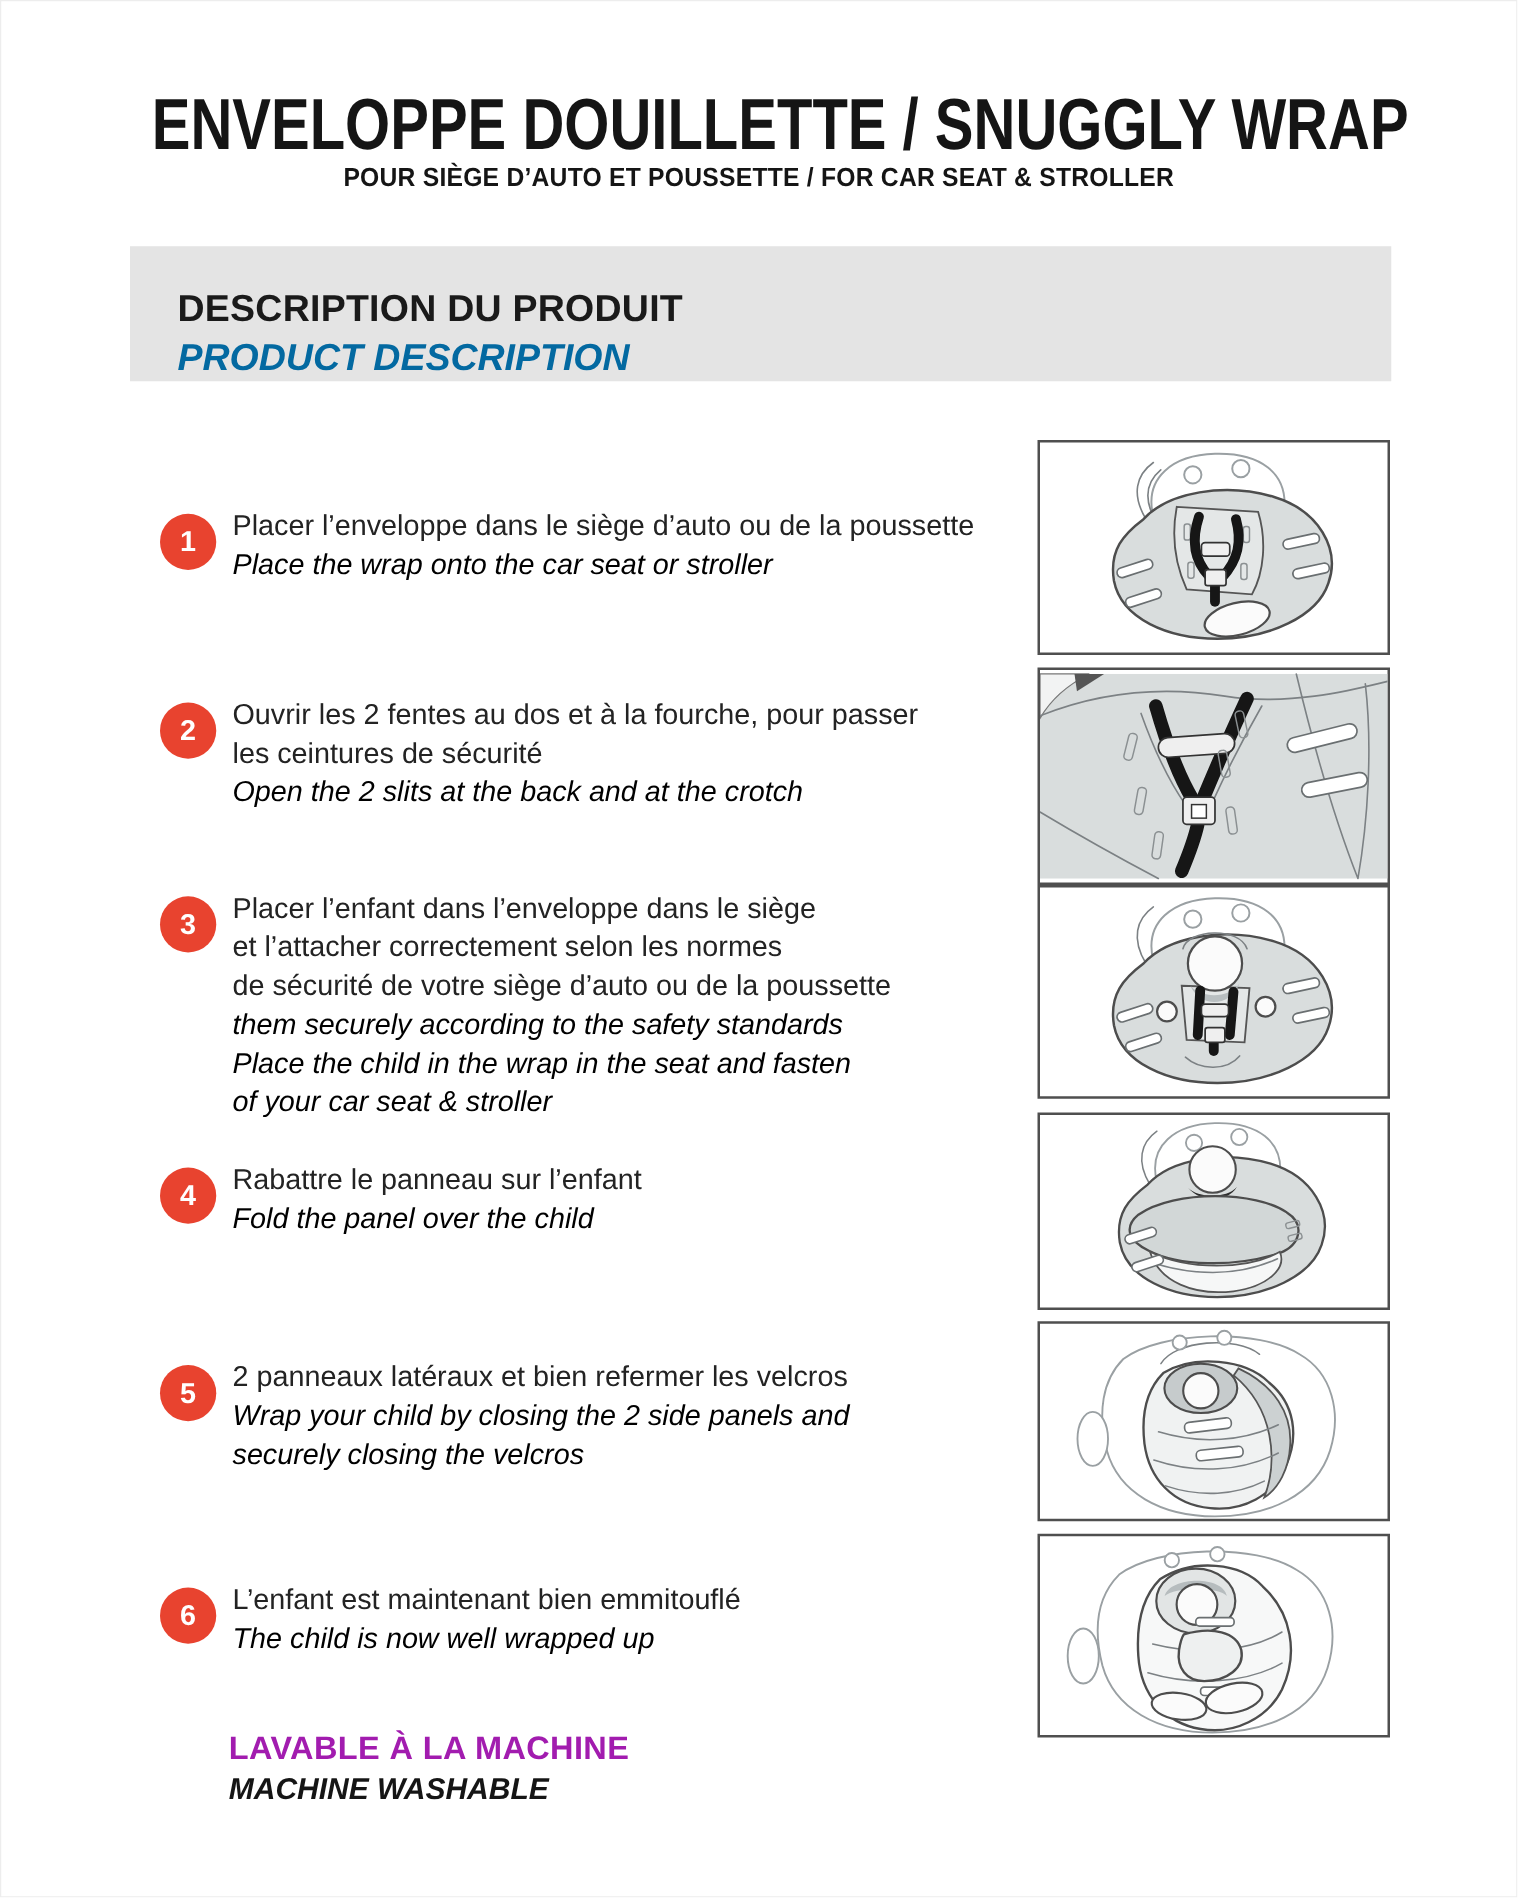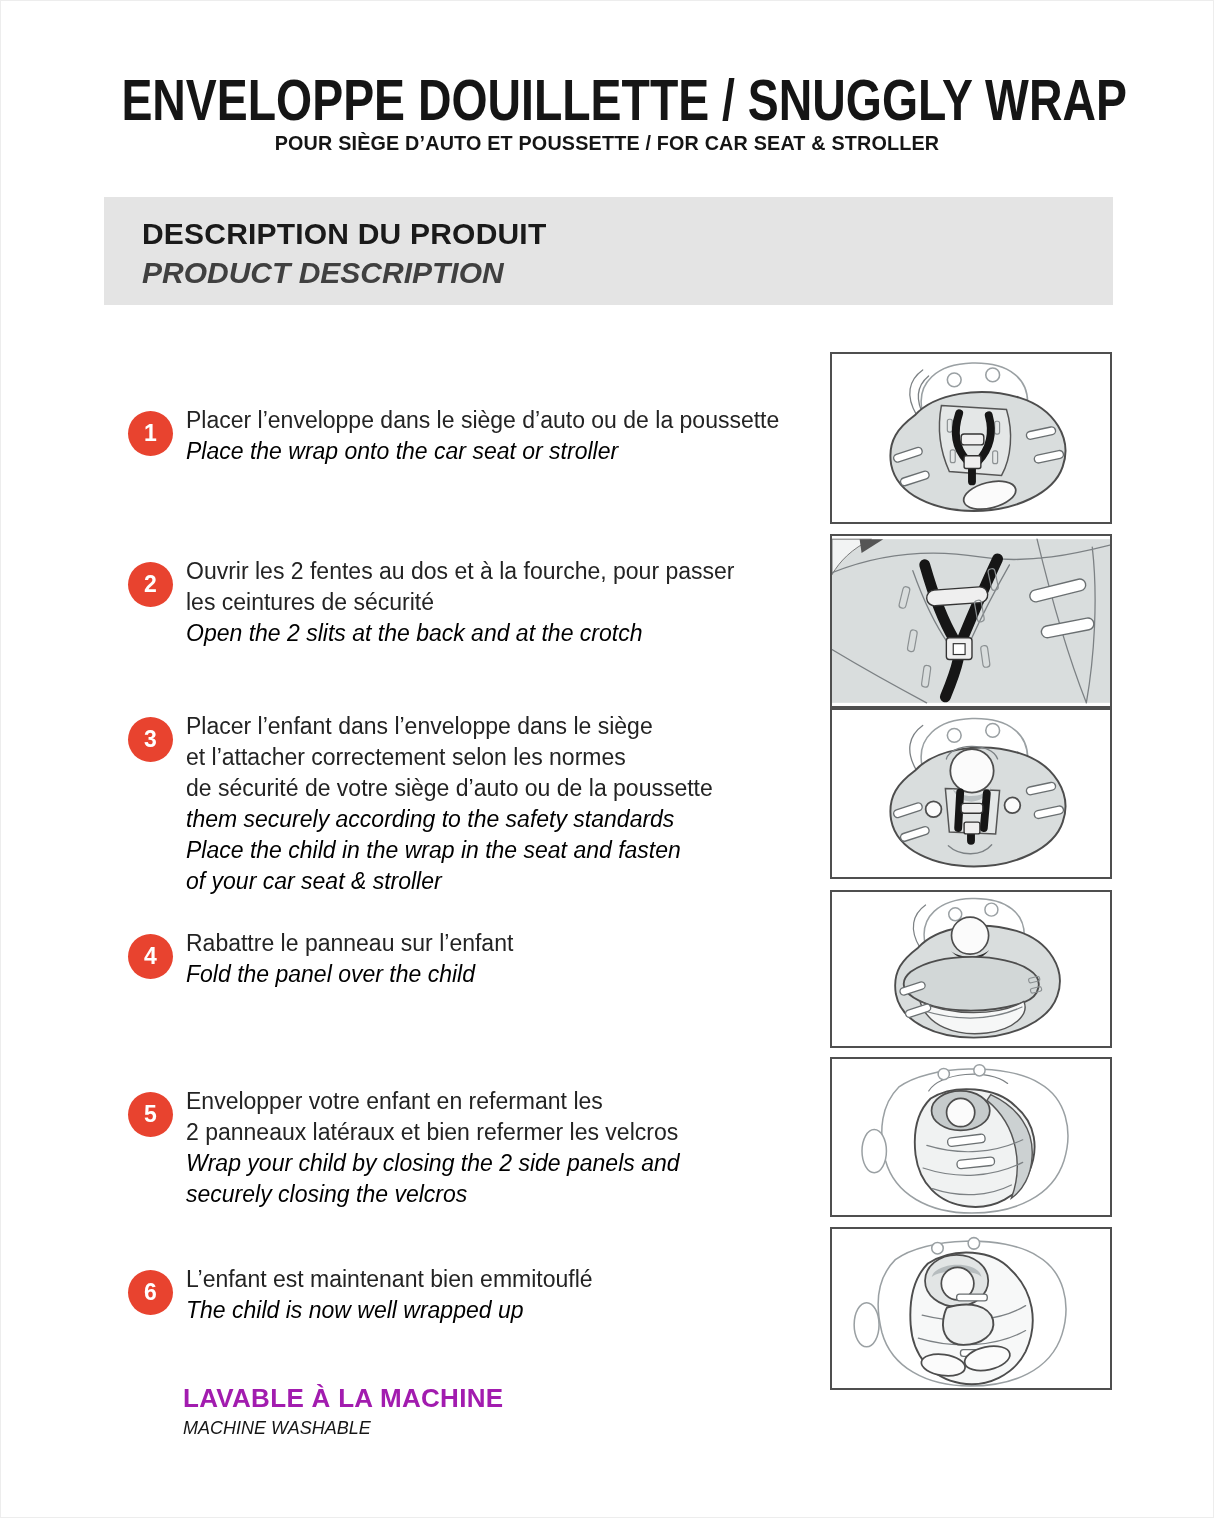--- a/index.html
+++ b/index.html
@@ -12,43 +12,43 @@
     position:absolute; top:66px; left:0; width:100%; text-align:center;
     font-size:58px; font-weight:800; white-space:nowrap; transform:scaleX(0.80);
     letter-spacing:0; color:#151515;
   }
   .subtitle {
     position:absolute; top:131px; left:0; width:100%; text-align:center;
     font-size:21px; font-weight:700; letter-spacing:0.2px; transform:scaleX(0.94);
     color:#151515;
   }
   .banner { position:absolute; left:104px; top:197px; width:1009px; height:108px; background:#E4E4E4; }
-  .banner-inner { padding:20px 0 0 38px; }
+  .banner-inner { padding:34px 0 0 38px; }
   .banner-fr { font-size:30px; font-weight:800; letter-spacing:0.2px; color:#1a1a1a; }
-  .banner-en { font-size:30px; font-weight:700; font-style:italic; margin-top:5px; color:#404040; }
+  .banner-en { font-size:30px; font-weight:700; font-style:italic; margin-top:5px; color:#0369a1; }
 
   .step { position:absolute; left:128px; display:flex; align-items:flex-start; }
   .step-num {
     flex:0 0 45px; width:45px; height:45px; border-radius:50%;
     background:#E8432F; color:#ffffff; font-size:23px; font-weight:700;
     display:flex; align-items:center; justify-content:center; margin-top:6px;
   }
   .step-text { margin-left:13px; }
   .fr { font-size:23px; line-height:31px; white-space:nowrap; color:#232323; }
   .en { font-size:23px; line-height:31px; white-space:nowrap; color:#000000; font-style:italic; }
 
   .illus {
     position:absolute; left:830px; width:282px; border:2px solid #4f4f4f;
     background:#ffffff; box-sizing:border-box;
   }
   .illus svg { display:block; width:100%; height:100%; }
 
   .footer { position:absolute; left:183px; top:1383px; }
   .footer-fr { font-size:26px; font-weight:800; letter-spacing:0.3px; color:#a21caf; }
-  .footer-en { font-size:18px; font-weight:400; font-style:italic; margin-top:4px; color:#151515; }
+  .footer-en { font-size:24px; font-weight:700; font-style:italic; margin-top:4px; color:#151515; }
   .faint { fill:#ffffff; stroke:#9aa0a3; stroke-width:1.6; }
   .seam  { fill:none; stroke:#7c8184; stroke-width:1.3; stroke-linecap:round; }
   .blob  { fill:#d9dddd; stroke:#4d4d4d; stroke-width:2; }
   .panel { fill:#e4e7e7; stroke:#555555; stroke-width:1.5; }
   .strap { fill:none; stroke:#161616; stroke-width:8; stroke-linecap:round; }
   .strap2{ fill:none; stroke:#161616; stroke-width:11; stroke-linecap:round; }
   .slit  { fill:#ffffff; stroke:#6a6f71; stroke-width:1.4; }
   .mark  { fill:none; stroke:#8b9092; stroke-width:1.2; }
   .buckle{ fill:#efefef; stroke:#333333; stroke-width:1.4; }
   .white { fill:#fbfbfb; stroke:#4d4d4d; stroke-width:1.8; }
@@ -101,21 +101,20 @@
     <div class="step-num">4</div>
     <div class="step-text">
       <div class="fr">Rabattre le panneau sur l’enfant</div>
       <div class="en">Fold the panel over the child</div>
     </div>
   </div>
 
   <div class="step" style="top:1086px">
     <div class="step-num">5</div>
     <div class="step-text">
-      <div class="fr">Envelopper votre enfant en refermant les</div>
       <div class="fr">2 panneaux latéraux et bien refermer les velcros</div>
       <div class="en">Wrap your child by closing the 2 side panels and</div>
       <div class="en">securely closing the velcros</div>
     </div>
   </div>
 
   <div class="step" style="top:1264px">
     <div class="step-num">6</div>
     <div class="step-text">
       <div class="fr">L’enfant est maintenant bien emmitouflé</div>

